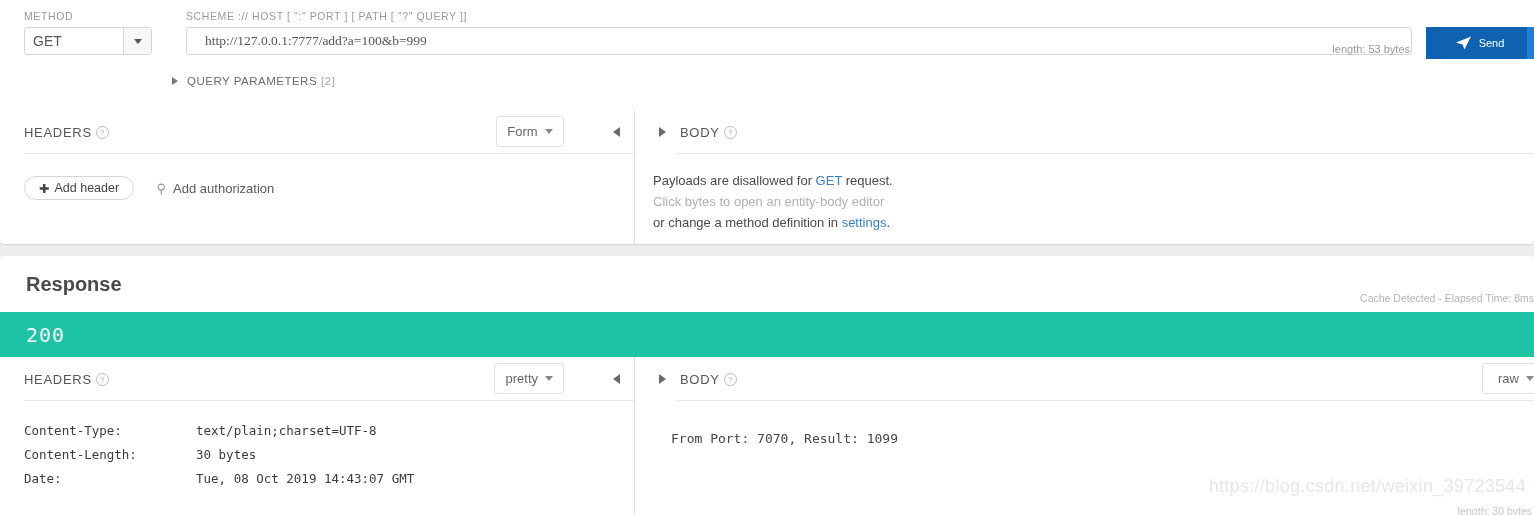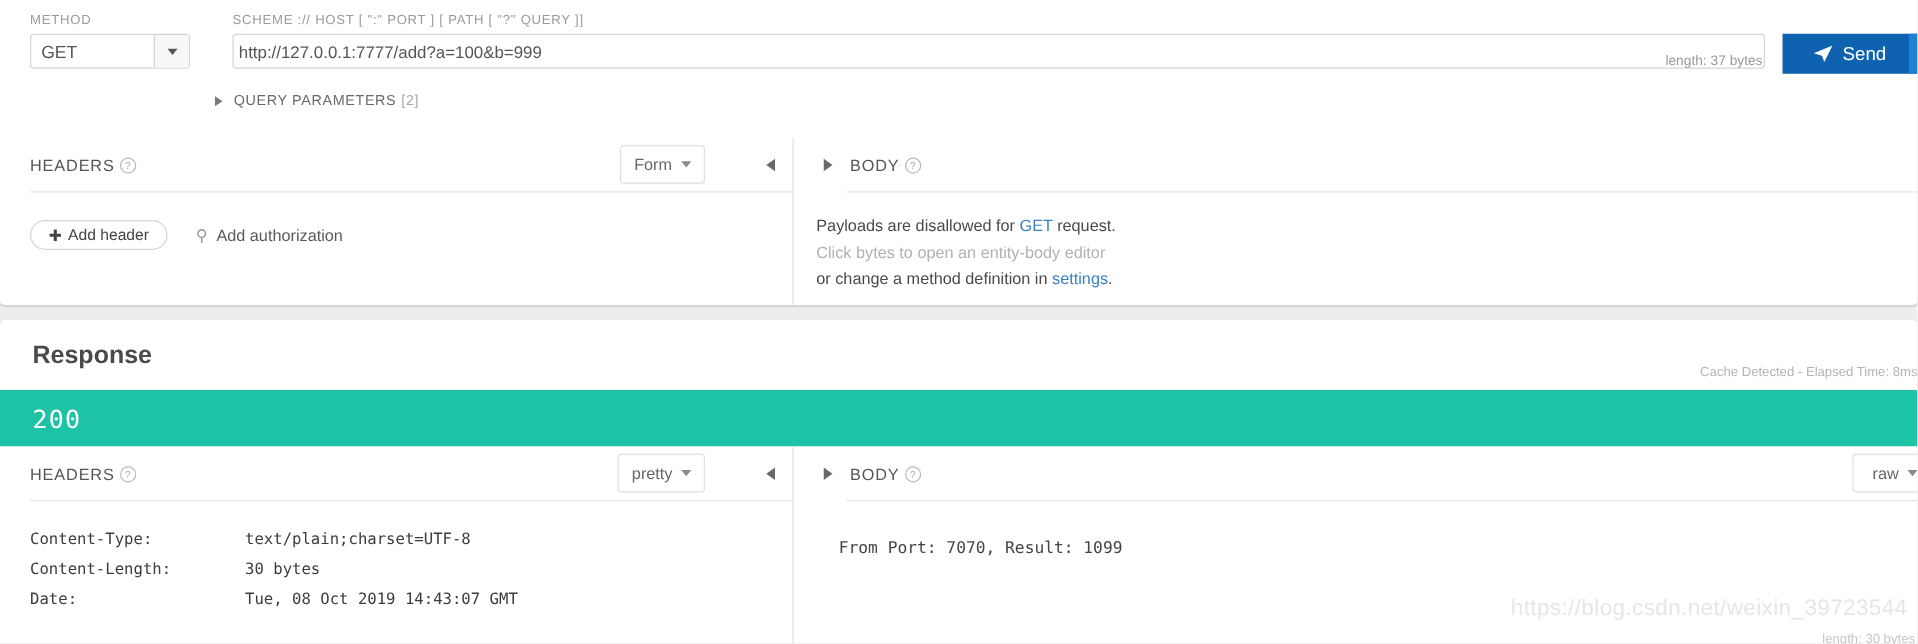--- a/index.html
+++ b/index.html
@@ -92,22 +92,22 @@
     position: relative;
   }
   .url-input {
     width: 100%;
     height: 28px;
     border: 1px solid #d5d5d5;
     border-radius: 3px;
     box-sizing: border-box;
     font-size: 13.5px;
     color: #555;
-    padding: 0 4px;
-    font-family: Liberation Sans, sans-serif;
+    padding: 0 18px;
+    font-family: Liberation Serif, serif;
     outline: none;
     background: #fff;
   }
   .url-meta {
     position: absolute;
     right: 2px;
     top: 33px;
     font-size: 11px;
     color: #9a9a9a;
   }
@@ -135,21 +135,21 @@
     margin-left: 14px;
     margin-right: 0;
   }
   .send-btn {
     margin-top: 17px;
     height: 32px;
     width: 108px;
     background: #0e62b0;
     border: none;
     color: #fff;
-    font-size: 15px;
+    font-size: 11px;
     display: flex;
     align-items: center;
     justify-content: center;
     gap: 8px;
     cursor: pointer;
     font-family: "Liberation Sans", sans-serif;
   }
   .send-strip {
     position: absolute;
     right: 0;
@@ -386,21 +386,21 @@
         <div class="method-value">GET</div>
         <div class="method-caret">
           <span class="caret-down"></span>
         </div>
       </div>
     </div>
 
     <div class="url-col">
       <div class="field-label">SCHEME :// HOST [ ":" PORT ] [ PATH [ "?" QUERY ]]</div>
       <input class="url-input" type="text" value="http://127.0.0.1:7777/add?a=100&amp;b=999" style="">
-      <div class="url-meta">length: 37 bytes</div>
+      <div class="url-meta">length: 53 bytes</div>
     </div>
 
     <div class="send-col">
       <button class="send-btn">
         <svg width="15" height="14" viewBox="0 0 16 14">
           <path d="M0 6.5 L16 0 L9 14 L7 8.6 Z" fill="#ffffff"></path>
         </svg>
         <span>Send</span>
       </button>
     </div>

